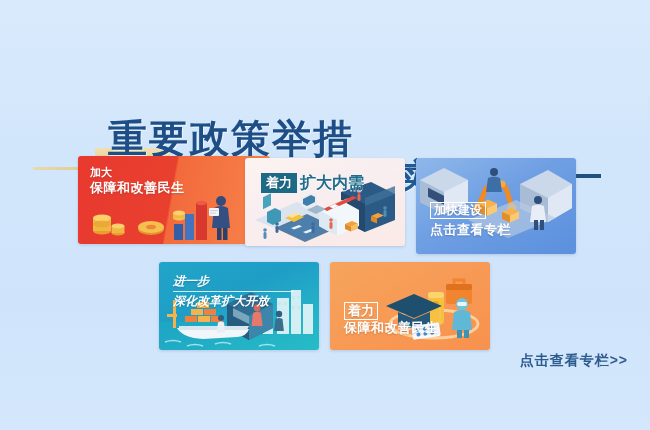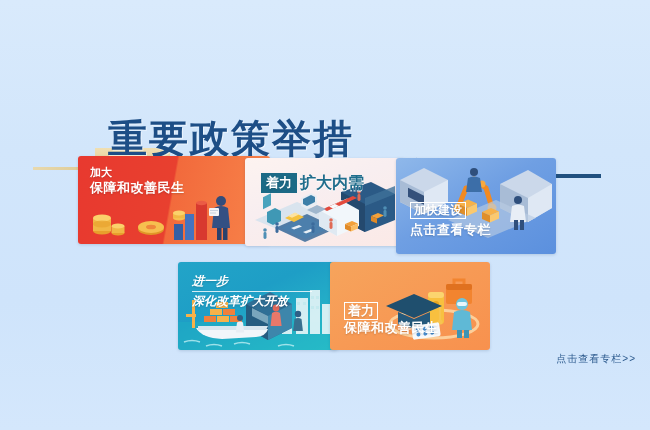--- a/index.html
+++ b/index.html
@@ -66,47 +66,47 @@
   .c2-boxed{
     display:inline-block;background:#1c6a86;color:#fff;padding:1px 4px;
     font-size:13px;font-weight:bold;vertical-align:middle;
     border:1px solid #1c6a86;
   }
   .c2-plain{
     display:inline-block;color:#1f6d8c;font-size:16px;font-weight:bold;
     vertical-align:middle;margin-left:3px;text-shadow:0 1px 0 #fff;
   }
   
-  #card3{left:396px;top:158px;width:160px;height:96px;
+  #card3{left:416px;top:158px;width:160px;height:96px;
     background:linear-gradient(150deg,#8fb8ea 0%,#6f9fe3 45%,#5b90de 100%);}
   #card3 .card-text{left:14px;top:44px;}
   .c3-box{
     display:inline-block;border:1px solid #ffffff;padding:0 3px;font-size:12px;
   }
   
-  #card4{left:178px;top:262px;width:160px;height:88px;
+  #card4{left:159px;top:262px;width:160px;height:88px;
     background:linear-gradient(155deg,#22a4c8 0%,#1e9ec6 40%,#2bc0c9 100%);}
   #card4 .card-text{left:14px;top:12px;}
   .c4-small{font-size:12px;font-style:italic;display:block;}
   .c4-big{font-size:12px;font-style:italic;display:block;}
   .c4-rule{width:120px;height:1px;background:rgba(255,255,255,.8);margin:2px 0 2px 0;}
   
   #card5{left:330px;top:262px;width:160px;height:88px;
     background:linear-gradient(150deg,#f6a45c 0%,#f79a55 50%,#f8914e 100%);}
   #card5 .card-text{left:14px;top:40px;}
   .c5-box{
     display:inline-block;border:1.5px solid #ffffff;padding:0 3px;font-size:13px;
   }
   
   .art{position:absolute;}
   .bar{position:absolute;border-radius:1px;}
   
   #cta{
-    position:absolute;right:14px;top:352px;
-    font-size:10px;color:#2d5b8e;font-weight:normal;letter-spacing:1px;
+    position:absolute;right:22px;top:352px;
+    font-size:14px;color:#2d5b8e;font-weight:bold;letter-spacing:1px;
     cursor:pointer;
   }
 </style>
 </head>
 <body>
 
 <div id="banner">
 
   <div id="title-block">
     <div class="gold-bar"></div>

